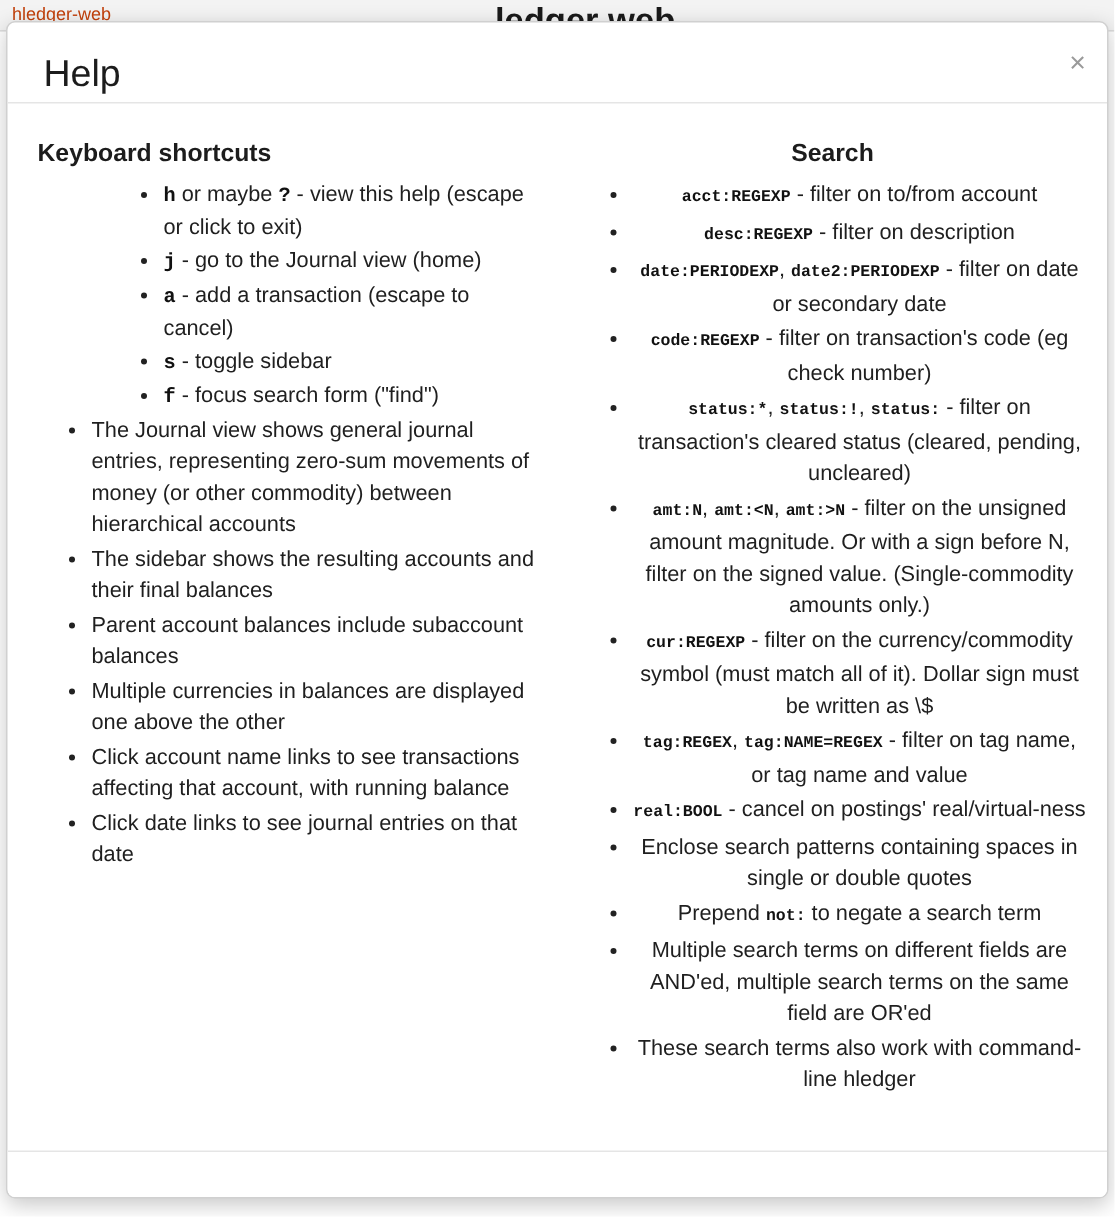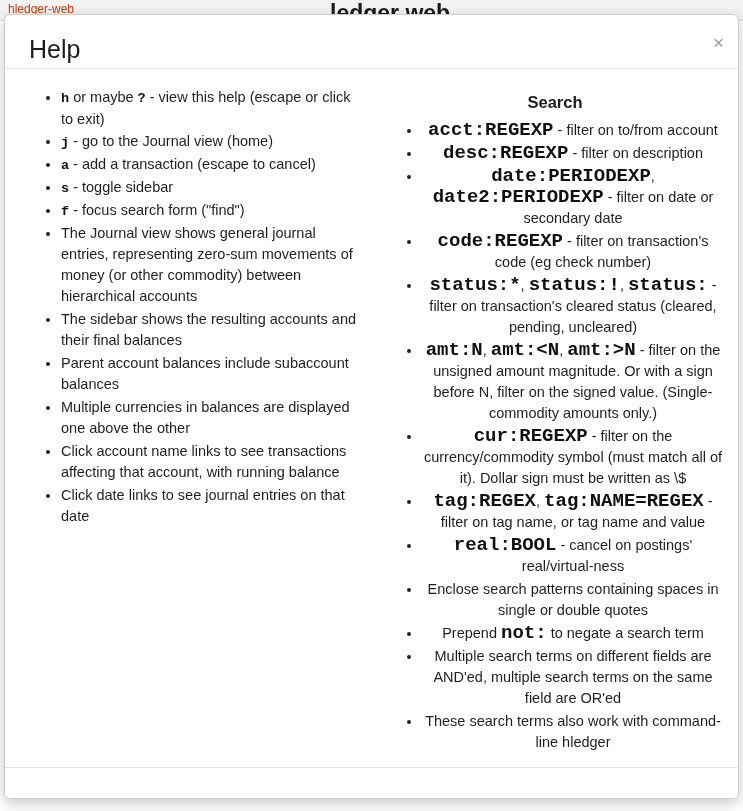--- a/index.html
+++ b/index.html
@@ -137,27 +137,28 @@
     list-style-type: disc;
   }
   ul.hlist li {
     font-size: 14.5px;
     line-height: 21px;
     color: #1f1f1f;
     margin-bottom: 2px;
   }
   ul.hlist.tight li {
     margin-bottom: 1px;
+    margin-left: 48px;
   }
   ul.hlist li::marker {
     color: #222;
   }
   code {
     font-family: "Liberation Mono", "DejaVu Sans Mono", monospace;
-    font-size: 19px;
+    font-size: 11px;
     font-weight: bold;
     color: #111;
   }
   .kbd {
     font-family: "Liberation Mono", "DejaVu Sans Mono", monospace;
     font-size: 13.5px;
     font-weight: bold;
     color: #111;
   }
   .modal-footer {
@@ -180,20 +181,21 @@
 </div>
 
 <div class="modal">
   <div class="modal-header">
     <div class="modal-title">Help</div>
     <button class="modal-close">×</button>
   </div>
 
   <div class="modal-body">
     <div class="col col-left">
+      <h4 class="section">Keyboard shortcuts</h4>
       <ul class="hlist tight">
         <li><span class="kbd">h</span><span> or maybe </span><span class="kbd">?</span><span> - view this help (escape or click to exit)</span></li>
         <li><span class="kbd">j</span><span> - go to the Journal view (home)</span></li>
         <li><span class="kbd">a</span><span> - add a transaction (escape to cancel)</span></li>
         <li><span class="kbd">s</span><span> - toggle sidebar</span></li>
         <li><span class="kbd">f</span><span> - focus search form ("find")</span></li>
       </ul>
 
       <ul class="hlist">
         <li>The Journal view shows general journal entries, representing zero-sum movements of money (or other commodity) between hierarchical accounts</li>

